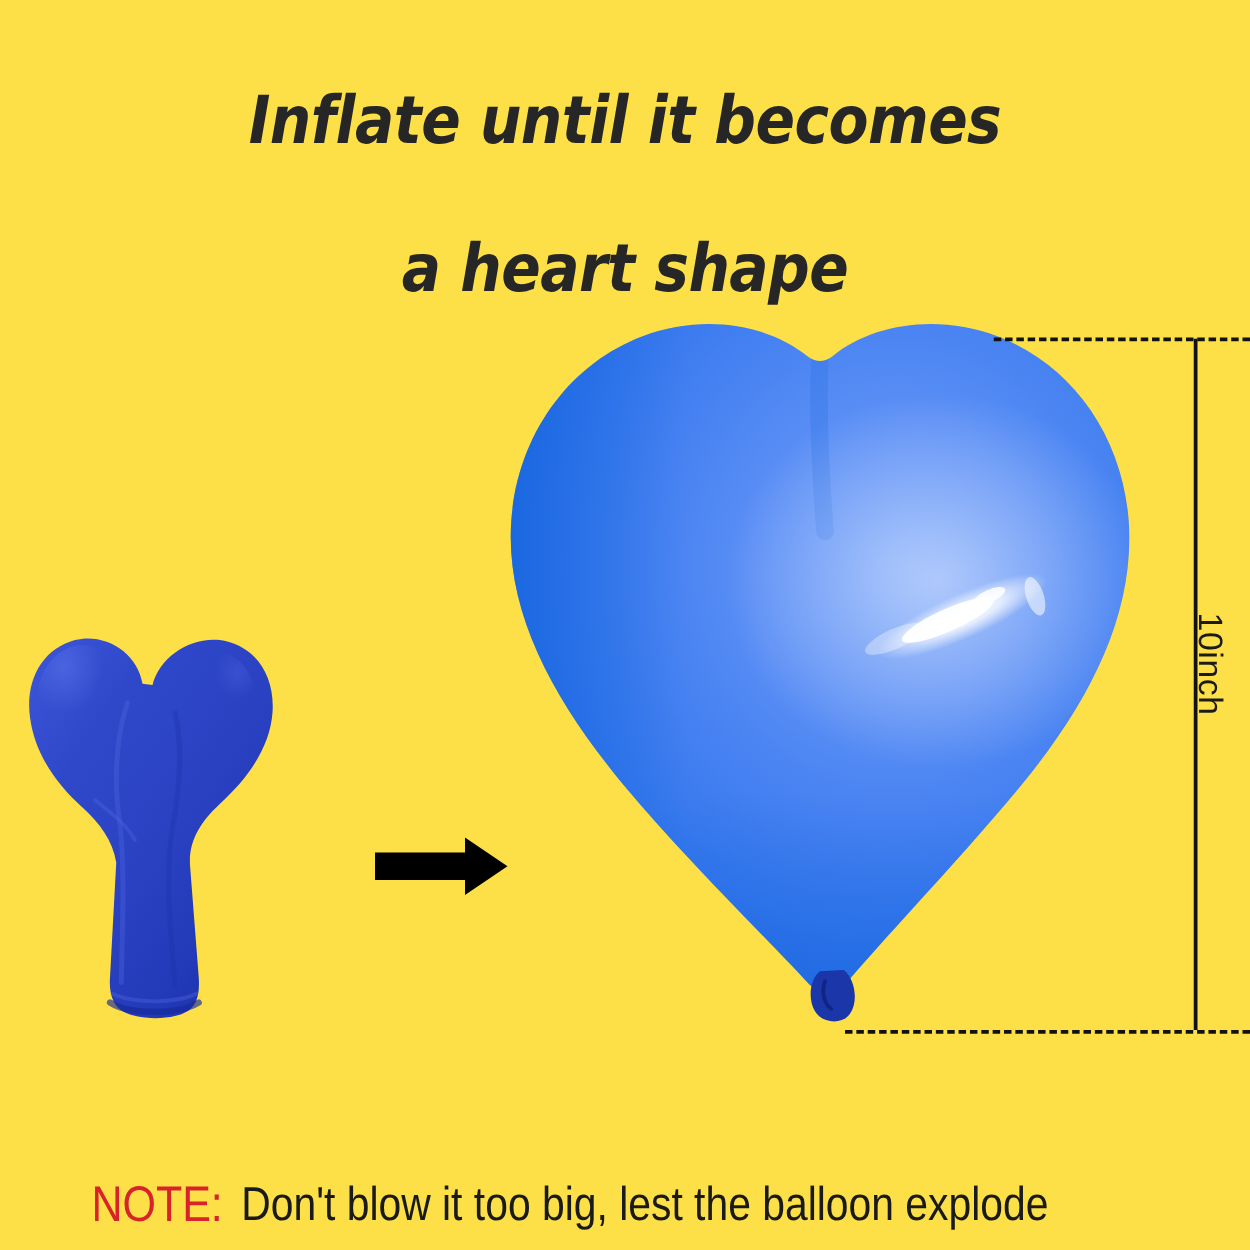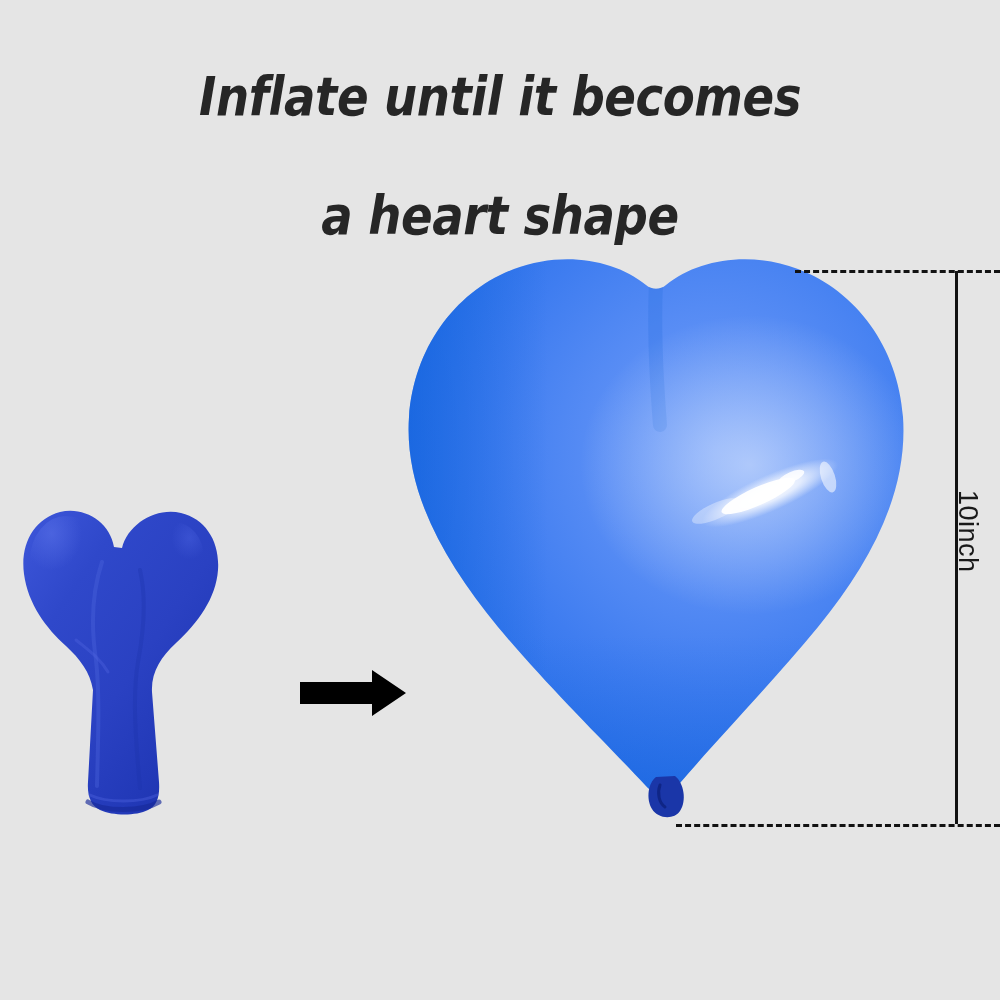--- a/index.html
+++ b/index.html
@@ -8,21 +8,21 @@
     padding: 0;
     background: #ffffff;
   }
   body {
     font-family: "Liberation Sans", sans-serif;
   }
   #page {
     position: relative;
     width: 1000px;
     height: 1000px;
-    background: #e5e5e5;
+    background: #fde047;
     overflow: hidden;
   }
 
   
   .headline {
     position: absolute;
     left: 0;
     top: 8px;
     width: 1000px;
     text-align: center;
@@ -322,14 +322,18 @@
     </div>
   </div>
 
   <div class="dim-layer">
     <div class="dim-dash dim-dash-top"></div>
     <div class="dim-dash dim-dash-bottom"></div>
     <div class="dim-line"></div>
     <div class="dim-label">10inch</div>
   </div>
 
+  <div class="note">
+    <span class="note-label">NOTE:</span>
+    <span class="note-text">Don't blow it too big, lest the balloon explode</span>
+  </div>
 
 </div>
 
 </body></html>

